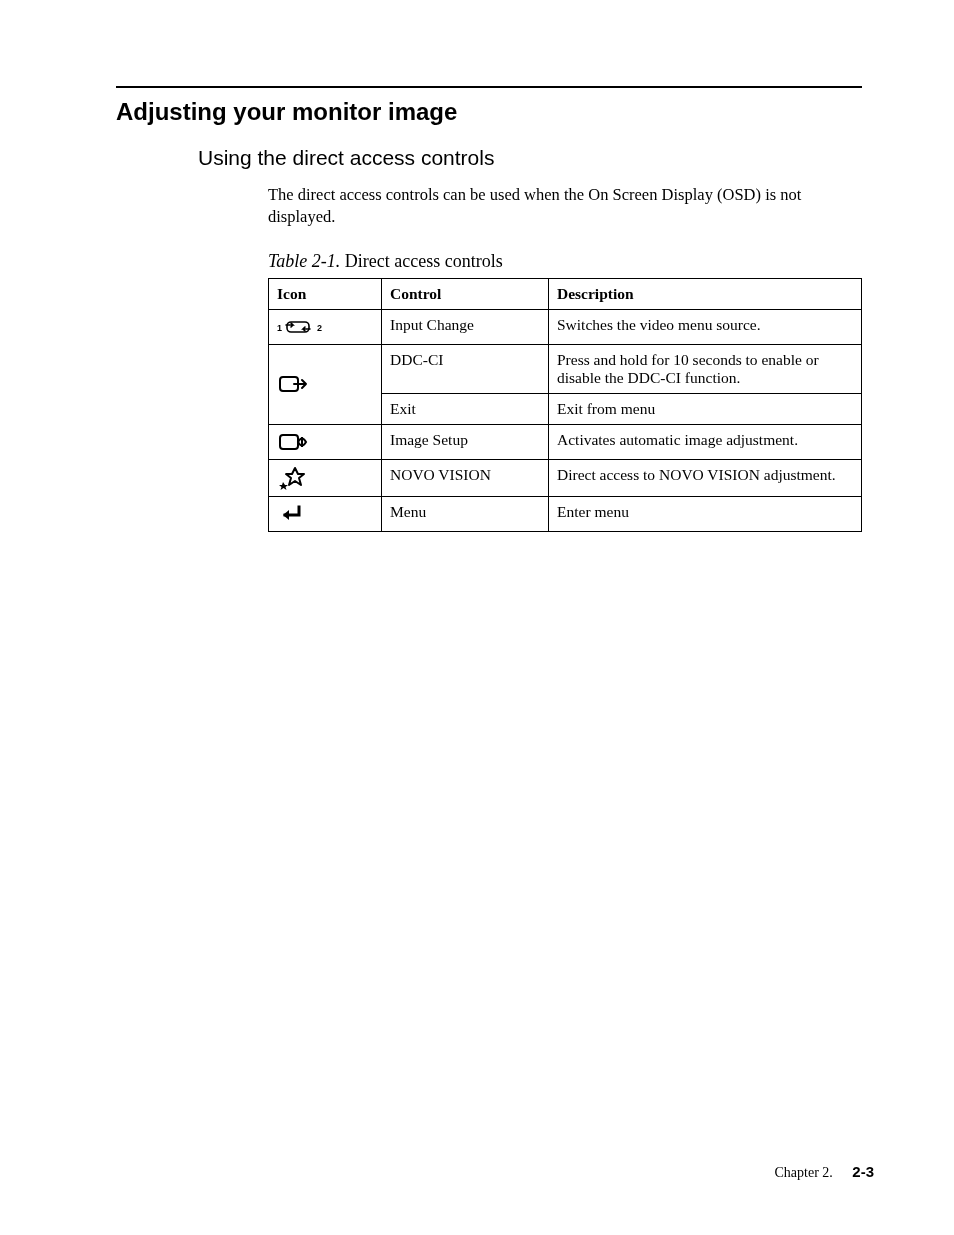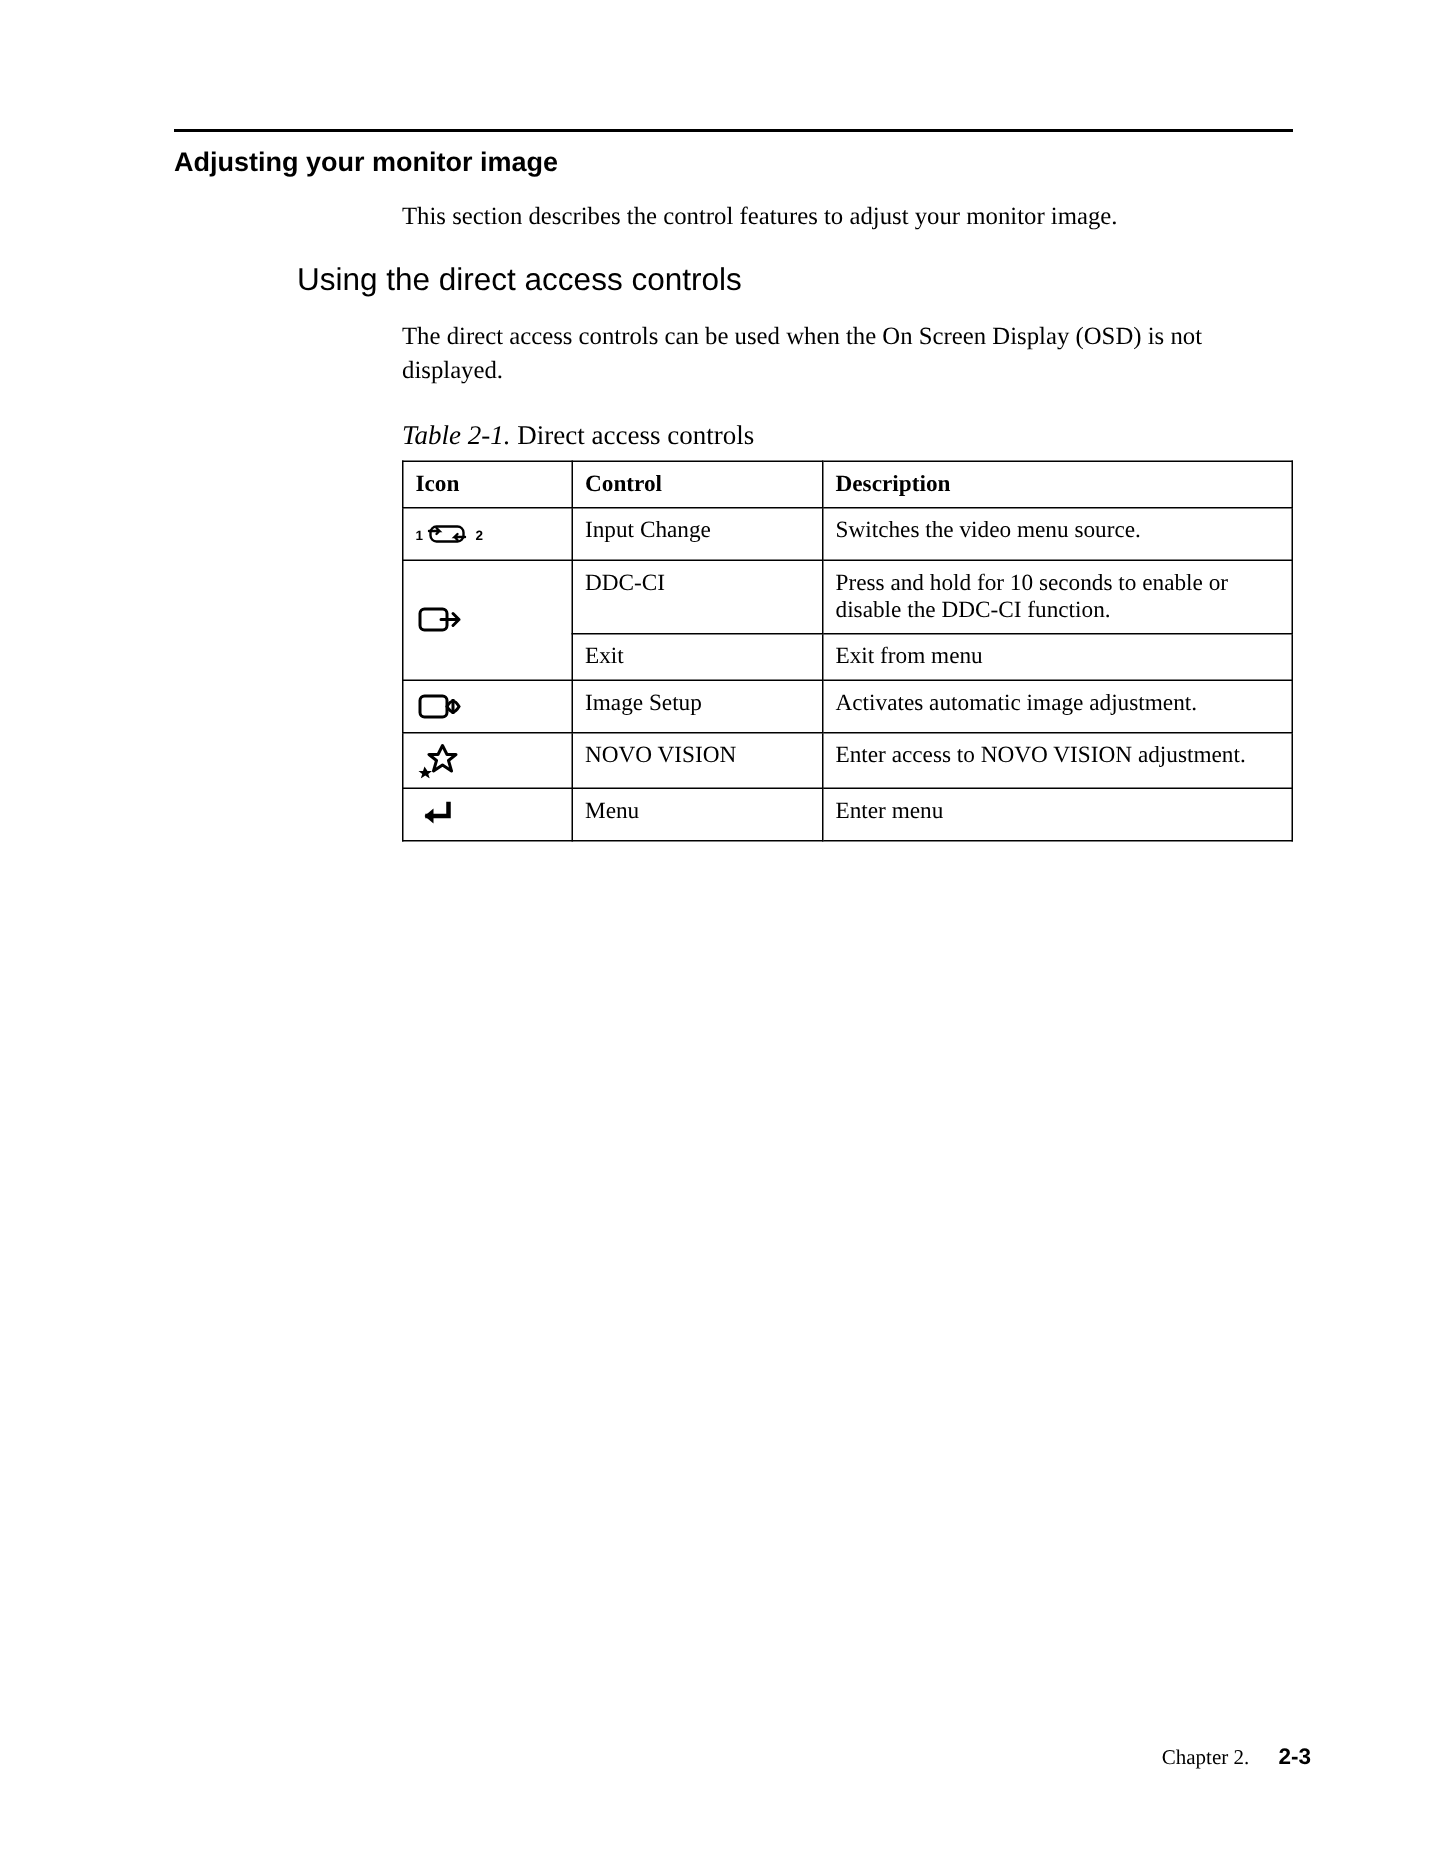--- a/index.html
+++ b/index.html
@@ -18,21 +18,21 @@
     box-sizing: border-box;
     min-height: 1150px;
   }
   .rule {
     border-top: 2px solid #000;
     margin-bottom: 10px;
   }
   h1.sec {
     font-family: Arial, Helvetica, sans-serif;
     font-weight: bold;
-    font-size: 18px;
+    font-size: 24px;
     margin: 0 0 14px 0;
   }
   h2.sub {
     font-family: Arial, Helvetica, sans-serif;
     font-weight: normal;
     font-size: 21px;
     margin: 20px 0 14px 82px;
   }
   .body-indent {
     margin-left: 152px;
@@ -87,23 +87,20 @@
   svg.ico { display: inline-block; vertical-align: middle; }
 </style>
 </head>
 <body>
 
 <div class="page">
   <div class="rule"></div>
 
   <h1 class="sec">Adjusting your monitor image</h1>
 
-  <div class="body-indent">
-    <p class="body">This section describes the control features to adjust your monitor image.</p>
-  </div>
 
   <h2 class="sub">Using the direct access controls</h2>
 
   <div class="body-indent">
     <p class="body">The direct access controls can be used when the On Screen Display (OSD) is not displayed.</p>
 
     <div class="caption">
       <span class="lbl">Table 2-1.</span>
       <span>Direct access controls</span>
     </div>
@@ -169,21 +166,21 @@
         <tr>
           <td class="icon-cell">
             <span>
               <svg class="ico" width="30" height="24" viewBox="0 0 30 24">
                 <path d="M18 2 l3 6 l6 0 l-5 4 l2 7 l-6 -4 l-6 4 l2 -7 l-5 -4 l6 0 z" fill="none" stroke="#000" stroke-width="2" stroke-linejoin="round"></path>
                 <path d="M6 16 l2 3 l3 0 l-2.5 2 l1 3 l-3 -2 l-3 2 l1 -3 l-2.5 -2 l3 0 z" fill="#000"></path>
               </svg>
             </span>
           </td>
           <td class="ctrl-cell">NOVO VISION</td>
-          <td>Enter access to NOVO VISION adjustment.</td>
+          <td>Direct access to NOVO VISION adjustment.</td>
         </tr>
 
         <tr>
           <td class="icon-cell">
             <span>
               <svg class="ico" width="28" height="22" viewBox="0 0 28 22">
                 <path d="M22 4 v8 h-14" fill="none" stroke="#000" stroke-width="3" stroke-linecap="square"></path>
                 <path d="M12 7 l-6 5 l6 5 z" fill="#000"></path>
               </svg>
             </span>

